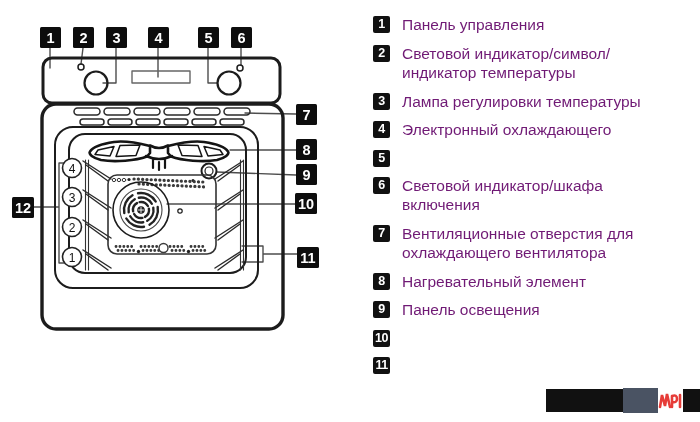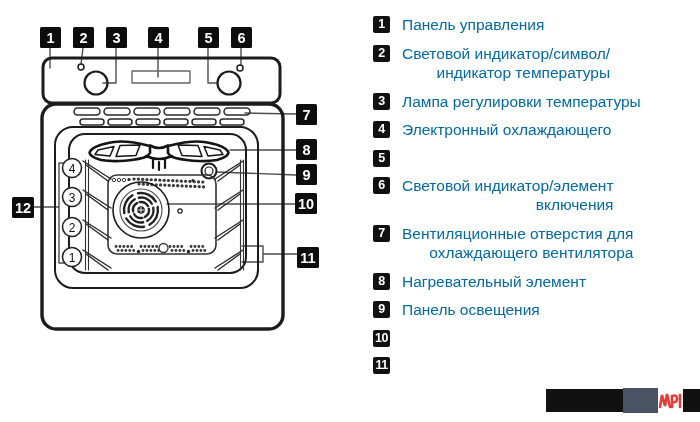--- a/index.html
+++ b/index.html
@@ -5,22 +5,22 @@
   html,body{margin:0;padding:0;background:#ffffff;}
   body{width:700px;height:422px;position:relative;overflow:hidden;
        font-family:"Liberation Sans", sans-serif;}
   .stage{position:absolute;inset:0;}
   
   .legend{position:absolute;left:373px;top:15px;width:322px;}
   .legend-item{display:flex;align-items:flex-start;margin-bottom:9px;}
   .legend-badge{flex:0 0 auto;width:17px;height:17px;background:#111111;color:#ffffff;
       border-radius:2px;font-size:12.5px;font-weight:bold;line-height:17px;
       text-align:center;margin-right:12px;margin-top:1px;letter-spacing:-0.5px;}
-  .legend-label{font-size:15.5px;line-height:19.5px;color:#0369a1;
-      white-space:pre-line;text-align:right;}
+  .legend-label{font-size:15.5px;line-height:19.5px;color:#701a75;
+      white-space:pre-line;}
   
   .watermark{position:absolute;left:546px;top:389px;height:23px;display:flex;}
   .wm-black1{width:77px;background:#111111;}
   .wm-slate{width:35px;background:#4a5363;margin-top:-1px;height:25px;}
   .wm-red{width:25px;background:#ffffff;display:flex;align-items:center;}
   .wm-black2{width:17px;background:#111111;}
   svg text{user-select:none;}
 </style>
 </head>
 <body>
@@ -212,21 +212,21 @@
     </div>
     <div class="legend-item">
       <div class="legend-badge">4</div>
       <div class="legend-label">Электронный охлаждающего</div>
     </div>
     <div class="legend-item">
       <div class="legend-badge">5</div>
     </div>
     <div class="legend-item">
       <div class="legend-badge">6</div>
-      <div class="legend-label">Световой индикатор/элемент
+      <div class="legend-label">Световой индикатор/шкафа
 включения</div>
     </div>
     <div class="legend-item">
       <div class="legend-badge">7</div>
       <div class="legend-label">Вентиляционные отверстия для
 охлаждающего вентилятора</div>
     </div>
     <div class="legend-item">
       <div class="legend-badge">8</div>
       <div class="legend-label">Нагревательный элемент</div>

